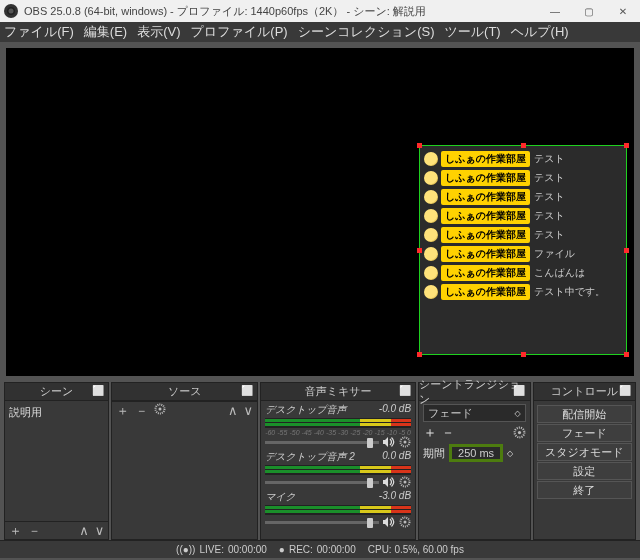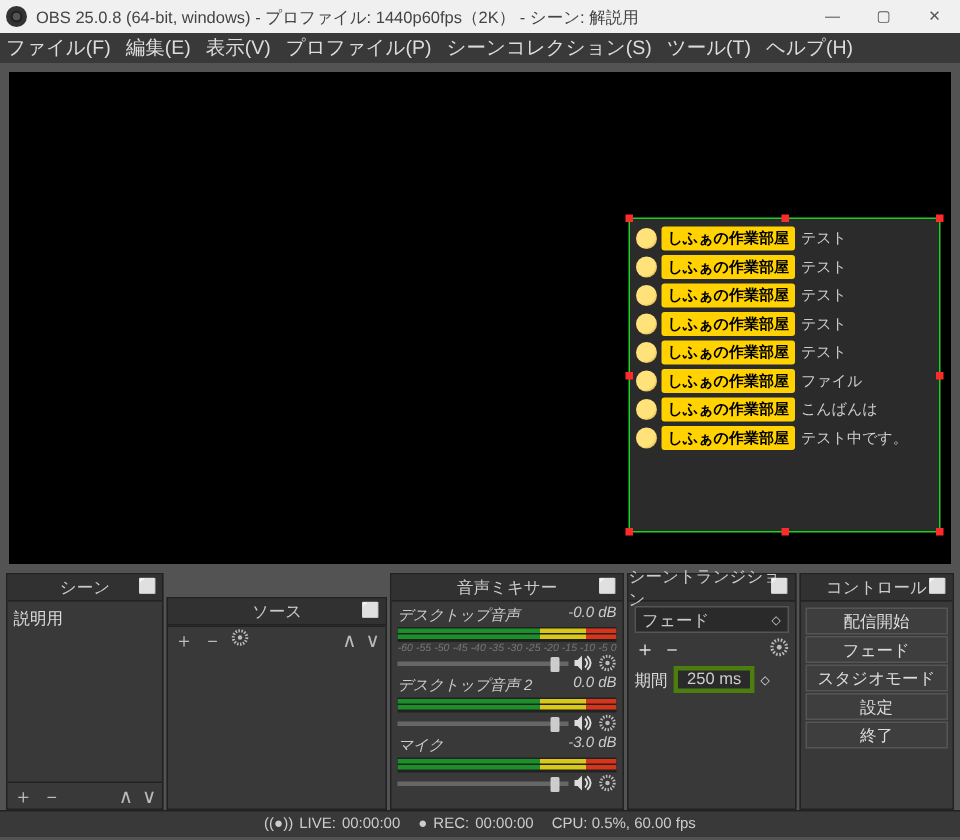--- a/index.html
+++ b/index.html
@@ -23,21 +23,21 @@
   .chatrow .ava { width: 14px; height: 14px; border-radius: 50%; background: radial-gradient(circle at 40% 40%, #ffe27a 0 60%, #a87a00 100%); margin-right: 3px; flex-shrink: 0; }
   .chatrow .uname { background: #ffd200; color: #000; padding: 1px 4px; font-weight: 600; border-radius: 2px; margin-right: 4px; white-space: nowrap; font-size: 10px; }
   .chatrow .msg { color: #ccc; white-space: nowrap; }
   .panels { display: flex; gap: 2px; padding: 0 4px; }
   .panel { background: #393939; border: 1px solid #222; }
   .panel-h { background: #313131; height: 18px; display: flex; align-items: center; justify-content: center; font-size: 11px; color: #ccc; border-bottom: 1px solid #222; position: relative; }
   .panel-h .pop { position: absolute; right: 4px; top: 2px; width: 12px; height: 12px; color: #aaa; font-size: 10px; }
   .panel-body { padding: 2px 4px; height: 120px; overflow: hidden; }
   .panel-footer { height: 18px; border-top: 1px solid #222; display: flex; align-items: center; padding: 0 4px; color: #bbb; font-size: 13px; gap: 6px; }
   .scenes { width: 116px; }
-  .sources { width: 162px; margin-top: 16px; }
+  .sources { width: 162px; }
   .mixer { width: 172px; }
   .trans { width: 124px; }
   .ctrl { width: 114px; }
   .sources .srow { display: flex; align-items: center; height: 18px; }
   .sources .srow .ico { width: 14px; height: 12px; border: 1px solid #aaa; margin-right: 4px; }
   .sources .srow .eye { margin-left: auto; }
   .mixer .mrow { margin-bottom: 2px; }
   .mixer .mtop { display: flex; justify-content: space-between; font-size: 10px; color: #ccc; }
   .mixer .track { height: 10px; background: #222; position: relative; margin: 1px 0; overflow: hidden; }
   .mixer .track .lvl { position: absolute; top: 1px; left: 0; height: 3px; background: linear-gradient(to right, #1a8f2a 0 65%, #d8c81a 65% 86%, #d8341a 86% 100%); width: 100%; }

